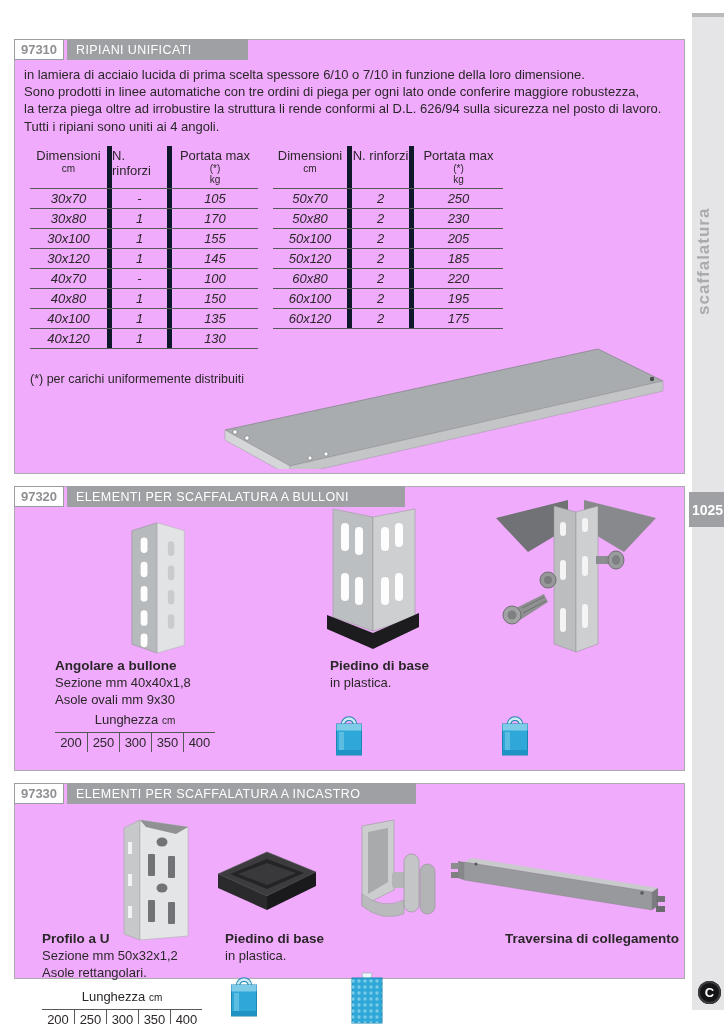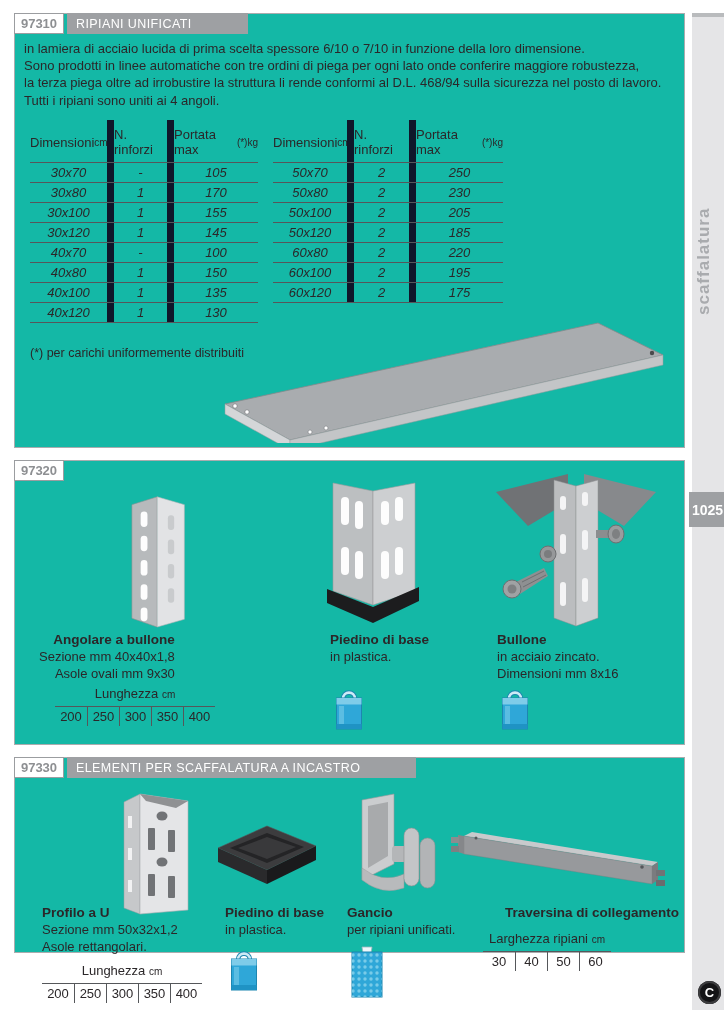--- a/index.html
+++ b/index.html
@@ -12,40 +12,40 @@
   .side-label{position:absolute;left:694px;top:196px;width:30px;height:130px;
     writing-mode:vertical-rl;transform:rotate(180deg);
     font-size:17px;font-weight:bold;color:#a9abae;letter-spacing:1px;text-align:center;}
   .side-tab{position:absolute;left:689px;top:492px;width:35px;height:35px;background:#9ea0a3;
     color:#fff;font-weight:bold;font-size:14px;display:flex;align-items:center;padding-left:3px;box-sizing:border-box;}
   .logo-dot{position:absolute;left:698px;top:981px;width:23px;height:23px;border-radius:50%;
     background:#141416;color:#fff;font-weight:bold;font-size:13px;display:flex;align-items:center;justify-content:center;
     box-shadow:inset 0 0 0 2px #3c3c3e;}
 
   
-  .box{position:absolute;left:14px;width:671px;border:1px solid #aaacae;background:#14b8a6;box-sizing:border-box;}
+  .box{position:absolute;left:14px;width:671px;border:1px solid #aaacae;background:#f0abfc;box-sizing:border-box;margin-top:26px;}
   .s1{top:13px;height:435px;}
   .s2{top:460px;height:285px;padding-left:23px;}
   .s3{top:757px;height:196px;}
   .sechead{position:absolute;top:-1px;left:-1px;display:flex;height:21px;z-index:2;}
   .code{width:50px;background:#fff;border:1px solid #9b9da0;color:#8d8f92;font-size:13px;font-weight:bold;
     display:flex;align-items:center;justify-content:center;box-sizing:border-box;margin-right:3px;}
   .bar{background:#9ea0a3;color:#fff;font-weight:normal;font-size:12.5px;letter-spacing:.4px;
     display:flex;align-items:center;padding:0 56px 0 9px;white-space:nowrap;}
 
   
   .desc{position:absolute;left:9px;top:26px;font-size:13px;line-height:17.2px;}
   .footnote{position:absolute;left:15px;top:332px;font-size:12.5px;}
 
   .dtable{position:absolute;}
   .thead{display:flex;border-bottom:1px solid #55575a;height:42px;}
-  .thead .tc{display:flex;flex-direction:row;align-items:center;padding-top:2px;box-sizing:border-box;}
+  .thead .tc{display:flex;flex-direction:column;align-items:center;padding-top:2px;box-sizing:border-box;}
   .trow{display:flex;border-bottom:1px solid #55575a;}
   .trow .tc{height:19px;line-height:19px;font-size:13px;text-align:center;box-sizing:border-box;font-style:italic;}
-  .tc + .tc{border-left:7px solid #0f172a;}
+  .tc + .tc{border-left:5px solid #0f172a;}
   .h-main{font-size:13px;line-height:15px;}
   .h-sub{font-size:10px;line-height:11px;}
   .tl .c0{width:77px}.tl .c1{width:60px}.tl .c2{width:91px}
   .tr2 .c0{width:74px}.tr2 .c1{width:62px}.tr2 .c2{width:94px}
   .t-left{left:15px;top:106px;}
   .t-right{left:258px;top:106px;}
 
   
   .ilabel{position:absolute;}
   .ilabel .t{font-weight:bold;font-size:13.5px;line-height:17px;}
@@ -67,21 +67,21 @@
 
   <section class="box s1">
     <header class="sechead">
       <span class="code">97310</span>
       <span class="bar">RIPIANI UNIFICATI</span>
     </header>
 
     <div class="desc">
       <div>in lamiera di acciaio lucida di prima scelta spessore 6/10 o 7/10 in funzione della loro dimensione.</div>
       <div>Sono prodotti in linee automatiche con tre ordini di piega per ogni lato onde conferire maggiore robustezza,</div>
-      <div>la terza piega oltre ad irrobustire la struttura li rende conformi al D.L. 468/94 sulla sicurezza nel posto di lavoro.</div>
+      <div>la terza piega oltre ad irrobustire la struttura li rende conformi al D.L. 626/94 sulla sicurezza nel posto di lavoro.</div>
       <div>Tutti i ripiani sono uniti ai 4 angoli.</div>
     </div>
 
     <div class="dtable tl t-left">
       <div class="thead">
         <div class="tc c0">
           <span class="h-main">Dimensioni</span>
           <span class="h-sub">cm</span>
         </div>
         <div class="tc c1">
@@ -203,20 +203,21 @@
         <circle cx="95" cy="114" r="2" fill="#fff" stroke="#6f7174" stroke-width="0.5"></circle>
         <circle cx="111" cy="110" r="2" fill="#fff" stroke="#6f7174" stroke-width="0.5"></circle>
         <circle cx="437" cy="35" r="2.2" fill="#4a4a4c"></circle>
       </svg>
     </div>
   </section>
 
   <section class="box s2">
     <header class="sechead">
       <span class="code">97320</span>
+      <span class="bar">ELEMENTI PER SCAFFALATURA A BULLONI</span>
     </header>
 
     <div class="fig" style="left:103px;top:31px;width:90px;height:136px;">
       <svg viewBox="0 0 90 140">
         <polygon points="13,13 39,5 39,139 13,130" fill="#b7babc" stroke="#8e9092" stroke-width="0.6"></polygon>
         <polygon points="39,5 67,13 67,131 39,139" fill="#e2e3e5" stroke="#b3b5b7" stroke-width="0.6"></polygon>
         <rect x="22" y="20" width="7" height="16" rx="3.5" fill="#fdfdfd"></rect>
         <rect x="22" y="45" width="7" height="16" rx="3.5" fill="#fdfdfd"></rect>
         <rect x="22" y="70" width="7" height="16" rx="3.5" fill="#fdfdfd"></rect>
         <rect x="22" y="95" width="7" height="16" rx="3.5" fill="#fdfdfd"></rect>
@@ -262,21 +263,21 @@
         <circle cx="56" cy="84" r="8" fill="#96989a" stroke="#6d6f71"></circle>
         <circle cx="56" cy="84" r="4" fill="#7a7c7e"></circle>
         <polygon points="24,112 52,98 56,106 28,124" fill="#8e9092"></polygon>
         <line x1="30" y1="112" x2="52" y2="101" stroke="#6d6f71" stroke-width="1"></line>
         <line x1="31" y1="117" x2="54" y2="105" stroke="#6d6f71" stroke-width="1"></line>
         <circle cx="20" cy="119" r="9" fill="#a0a2a4" stroke="#6d6f71"></circle>
         <circle cx="20" cy="119" r="4.5" fill="#7e8082"></circle>
       </svg>
     </div>
 
-    <div class="ilabel" style="left:24px;top:170px;text-align:right;">
+    <div class="ilabel" style="left:40px;top:170px;">
       <div class="t">Angolare a bullone</div>
       <div class="l">Sezione mm 40x40x1,8</div>
       <div class="l">Asole ovali mm 9x30</div>
     </div>
     <div class="sizes" style="left:40px;top:224px;width:160px;">
       <div class="shead">
         <span>Lunghezza</span>
         <span class="unit">cm</span>
       </div>
       <div class="svals">
@@ -296,25 +297,20 @@
       <svg viewBox="0 0 30 44">
         <path d="M9,12 C9,3.5 21,3.5 21,12" fill="none" stroke="#1d86b0" stroke-width="4.6"></path>
         <path d="M9,12 C9,3.5 21,3.5 21,12" fill="none" stroke="#cdeaf6" stroke-width="2.6"></path>
         <rect x="2.5" y="11" width="25" height="31" fill="#2fa7d8" stroke="#1d86b0" stroke-width="1"></rect>
         <rect x="2.5" y="11" width="25" height="6.5" fill="#7fcce9"></rect>
         <rect x="5" y="19" width="5" height="20" fill="#5bbde2"></rect>
         <rect x="2.5" y="37" width="25" height="5" fill="#1f93c4"></rect>
       </svg>
     </div>
 
-    <div class="ilabel" style="left:482px;top:170px;">
-      <div class="t">Bullone</div>
-      <div class="l">in acciaio zincato.</div>
-      <div class="l">Dimensioni mm 8x16</div>
-    </div>
     <div class="fig" style="left:485px;top:226px;width:30px;height:44px;">
       <svg viewBox="0 0 30 44">
         <path d="M9,12 C9,3.5 21,3.5 21,12" fill="none" stroke="#1d86b0" stroke-width="4.6"></path>
         <path d="M9,12 C9,3.5 21,3.5 21,12" fill="none" stroke="#cdeaf6" stroke-width="2.6"></path>
         <rect x="2.5" y="11" width="25" height="31" fill="#2fa7d8" stroke="#1d86b0" stroke-width="1"></rect>
         <rect x="2.5" y="11" width="25" height="6.5" fill="#7fcce9"></rect>
         <rect x="5" y="19" width="5" height="20" fill="#5bbde2"></rect>
         <rect x="2.5" y="37" width="25" height="5" fill="#1f93c4"></rect>
       </svg>
     </div>
@@ -406,52 +402,36 @@
       <svg viewBox="0 0 30 44">
         <path d="M9,12 C9,3.5 21,3.5 21,12" fill="none" stroke="#1d86b0" stroke-width="4.6"></path>
         <path d="M9,12 C9,3.5 21,3.5 21,12" fill="none" stroke="#cdeaf6" stroke-width="2.6"></path>
         <rect x="2.5" y="11" width="25" height="31" fill="#2fa7d8" stroke="#1d86b0" stroke-width="1"></rect>
         <rect x="2.5" y="11" width="25" height="6.5" fill="#7fcce9"></rect>
         <rect x="5" y="19" width="5" height="20" fill="#5bbde2"></rect>
         <rect x="2.5" y="37" width="25" height="5" fill="#1f93c4"></rect>
       </svg>
     </div>
 
-    <div class="ilabel" style="left:332px;top:146px;">
-      <div class="t">Gancio</div>
-      <div class="l">per ripiani unificati.</div>
-    </div>
     <div class="fig" style="left:335px;top:188px;width:34px;height:52px;">
       <svg viewBox="0 0 34 52">
         <defs>
           <pattern id="dots" width="6" height="6" patternUnits="userSpaceOnUse">
             <circle cx="3" cy="3" r="1.7" fill="#79cbe8"></circle>
           </pattern>
         </defs>
         <polygon points="12,1 22,1 21,7 13,7" fill="#eef7fb" stroke="#9fb6c0" stroke-width="0.8"></polygon>
         <rect x="2" y="6" width="30" height="45" fill="#2fa7d8" stroke="#1d86b0" stroke-width="1"></rect>
         <rect x="2" y="6" width="30" height="45" fill="url(#dots)"></rect>
       </svg>
     </div>
 
     <div class="ilabel" style="left:490px;top:146px;">
       <div class="t">Traversina di collegamento</div>
     </div>
-    <div class="sizes" style="left:468px;top:172px;width:128px;">
-      <div class="shead">
-        <span>Larghezza ripiani</span>
-        <span class="unit">cm</span>
-      </div>
-      <div class="svals">
-          <div class="sc">30</div>
-          <div class="sc">40</div>
-          <div class="sc">50</div>
-          <div class="sc">60</div>
-        </div>
-    </div>
   </section>
 
   <aside class="side-strip">
     <div class="side-strip-edge"></div>
   </aside>
   <span class="side-label">scaffalatura</span>
   <div class="side-tab">1025</div>
   <div class="logo-dot">C</div>
 
 </div>

